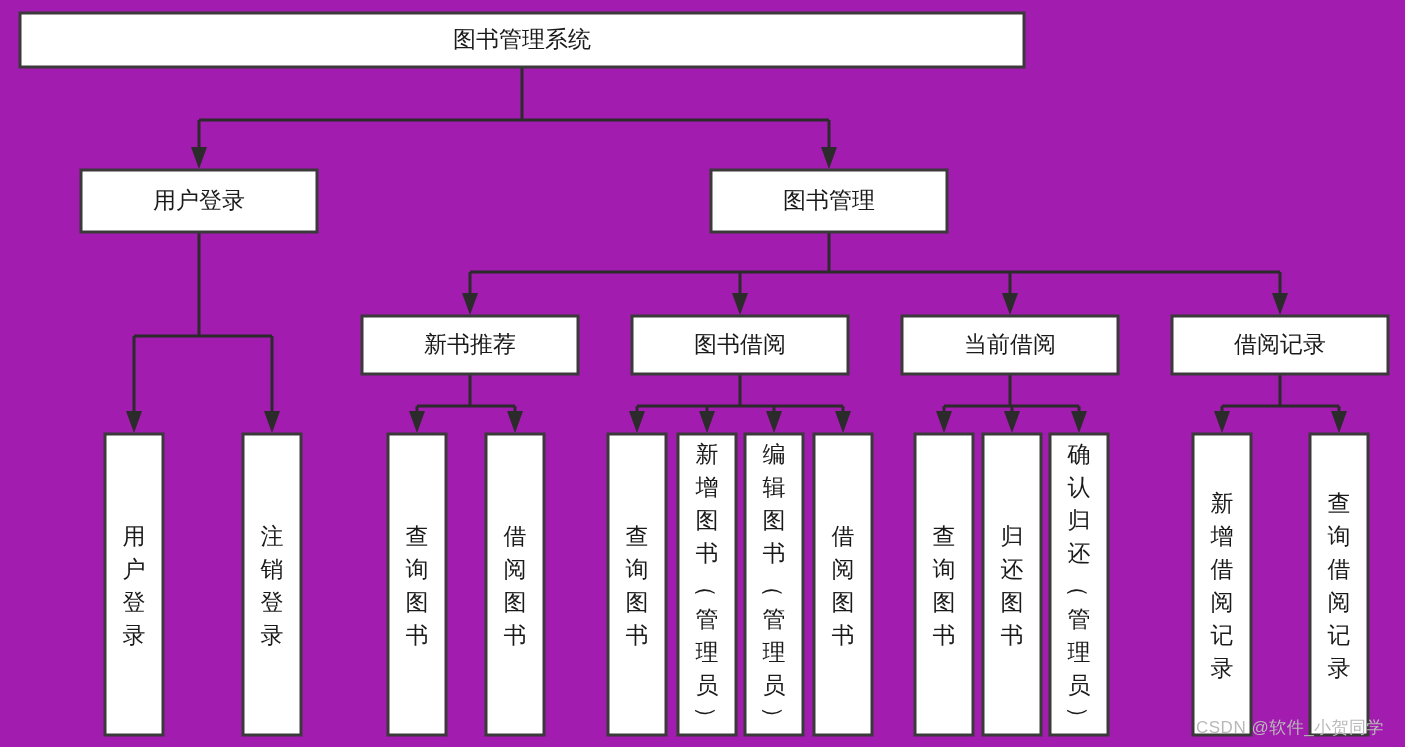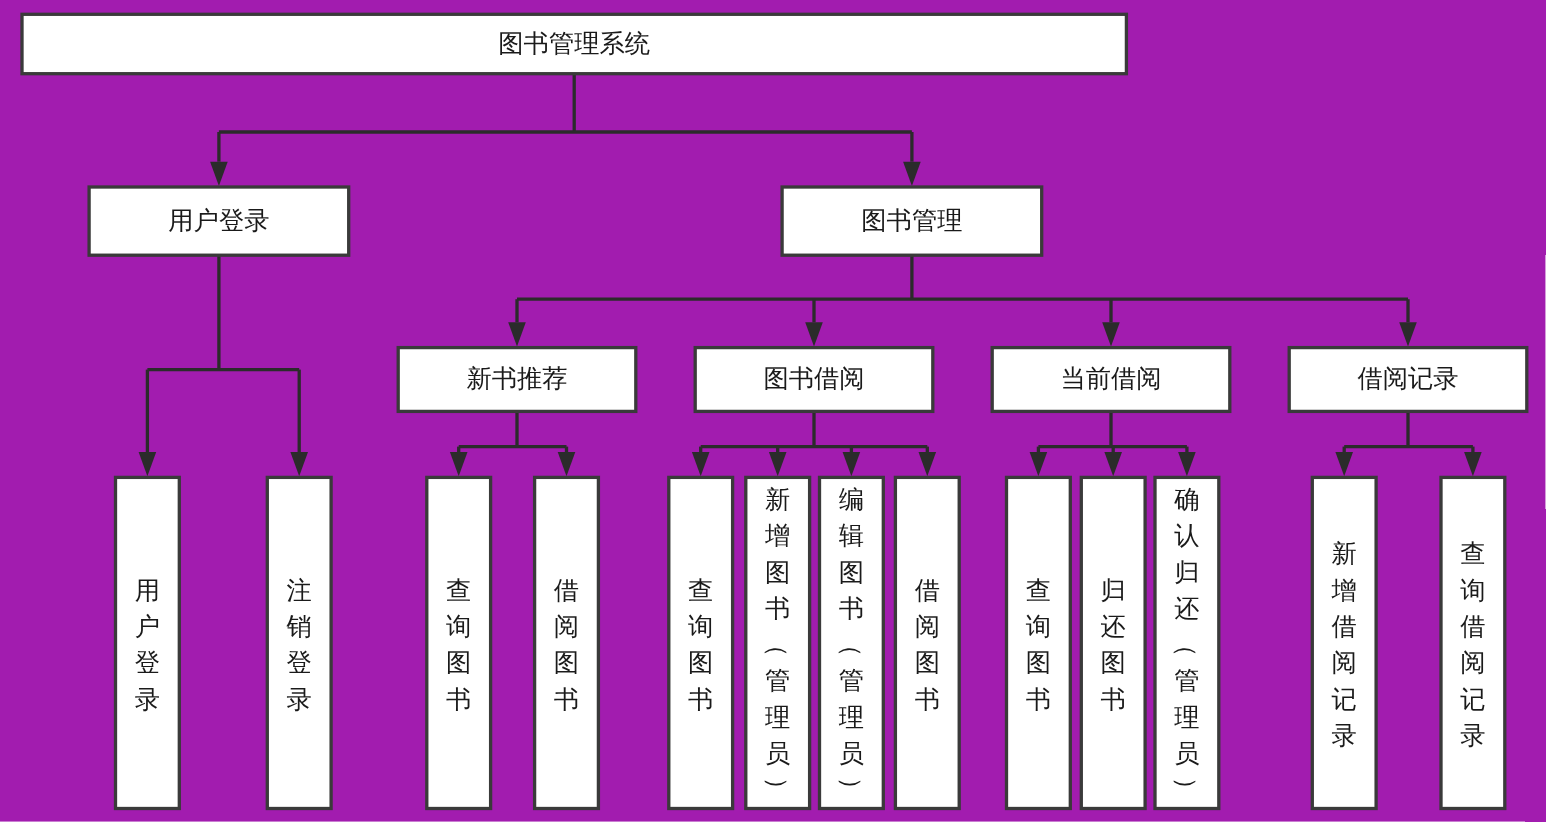--- a/index.html
+++ b/index.html
@@ -270,13 +270,14 @@
           <rect class="node-box" x="1310" y="434" width="58" height="301"></rect>
           <text class="node-label-v" x="1339" y="511.24">查</text>
           <text class="node-label-v" x="1339" y="544.24">询</text>
           <text class="node-label-v" x="1339" y="577.24">借</text>
           <text class="node-label-v" x="1339" y="610.24">阅</text>
           <text class="node-label-v" x="1339" y="643.24">记</text>
           <text class="node-label-v" x="1339" y="676.24">录</text>
         </g>
       </g>
   </svg>
+  <div class="watermark-text" id="watermark" style="left: 1196px; top: 716px;">CSDN @软件_小贺同学</div>
 </div>
 
 </body></html>

